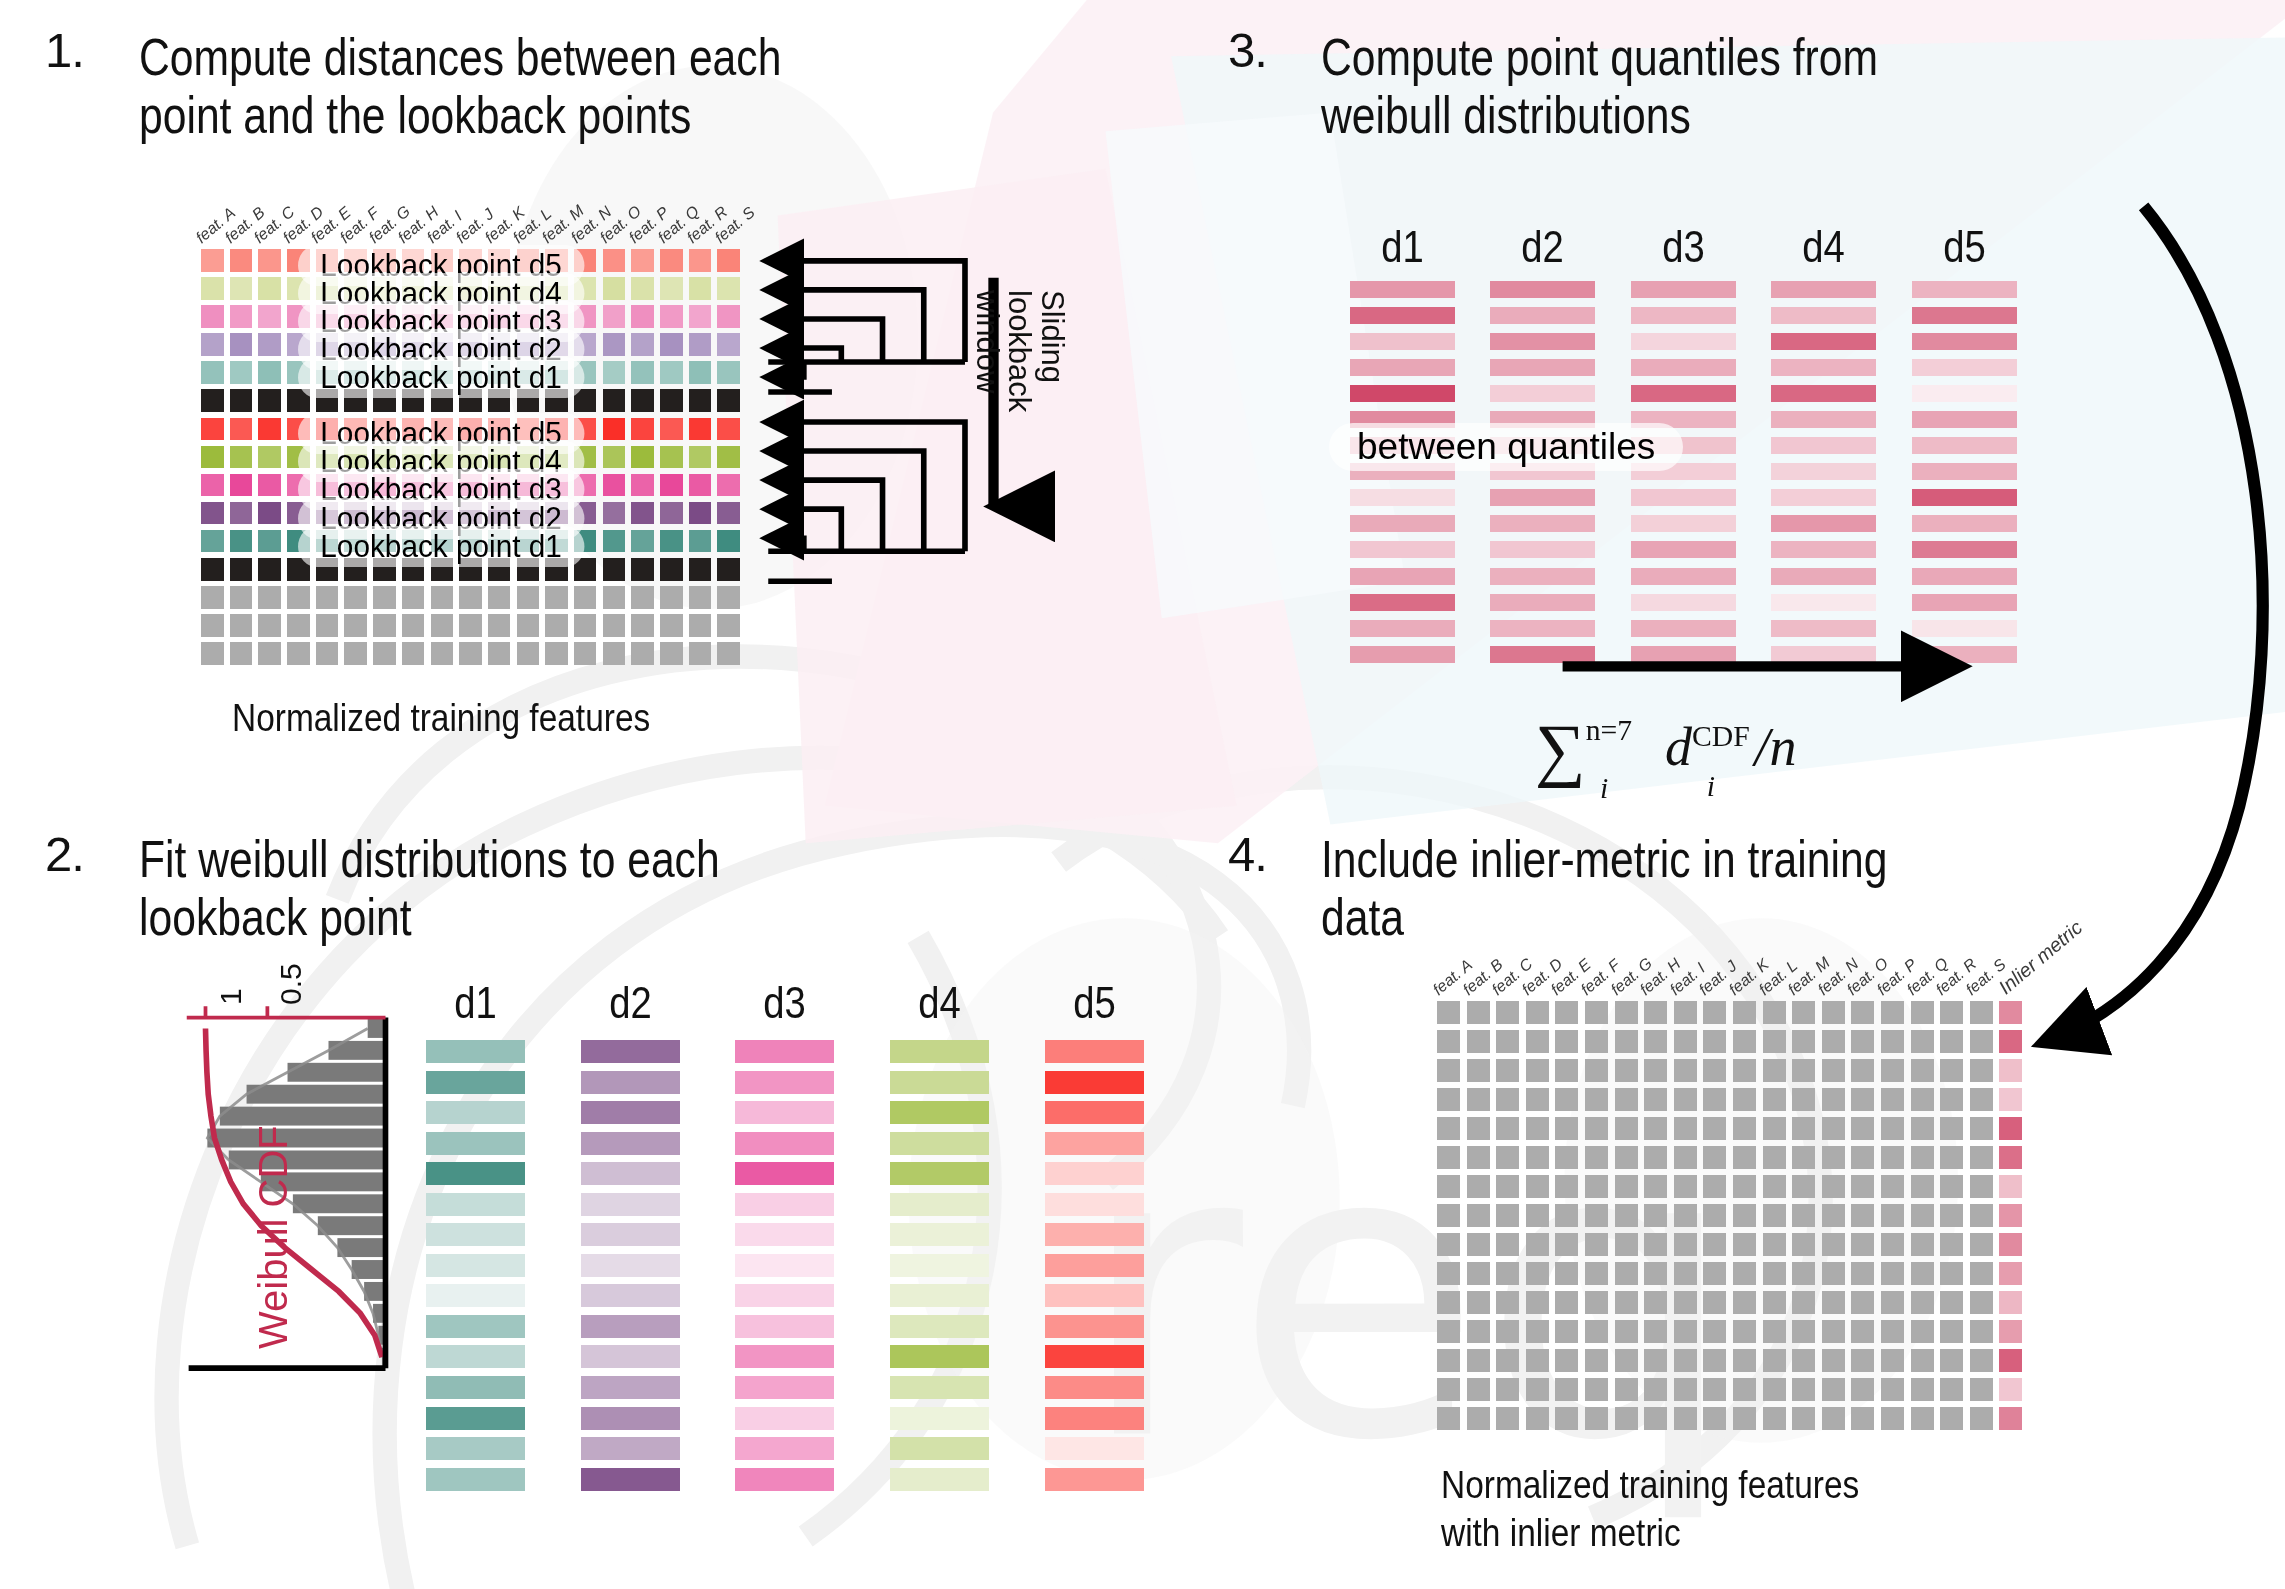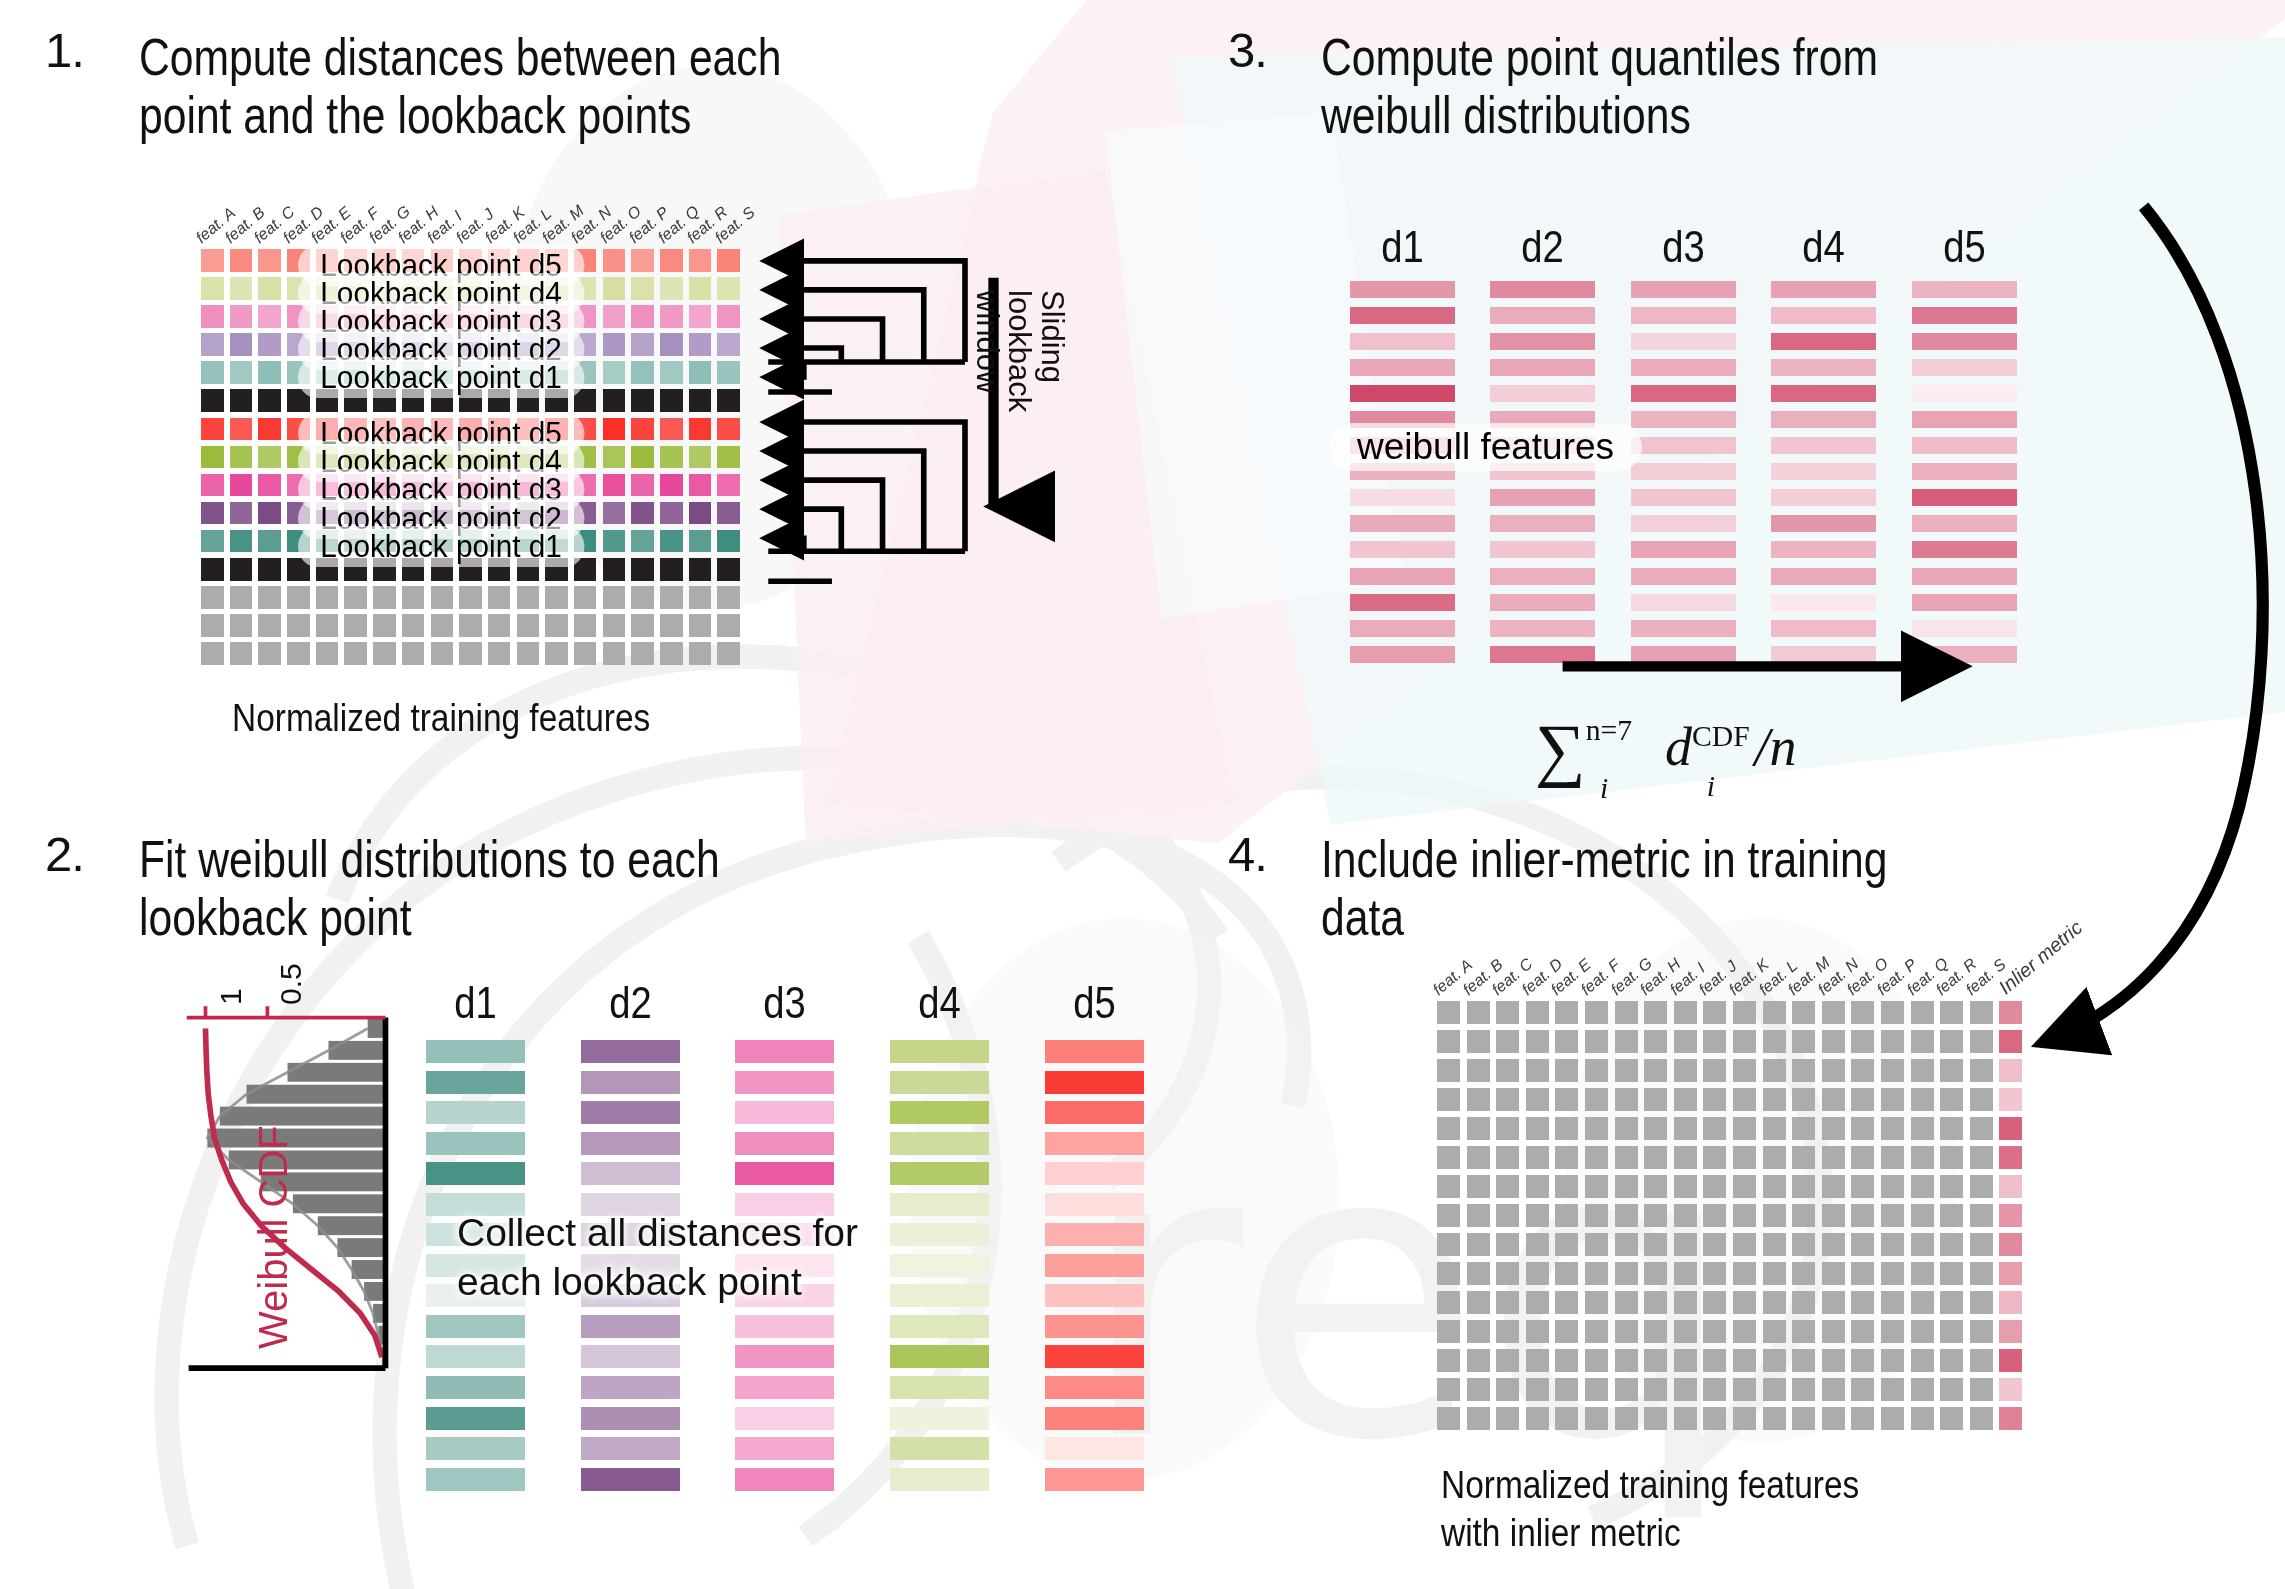--- a/index.html
+++ b/index.html
@@ -628,22 +628,20 @@
         <div class="bar" style="top: 244px; height: 23px; width: 99px; background: rgb(254, 193, 191);"></div>
         <div class="bar" style="top: 275px; height: 23px; width: 99px; background: rgb(252, 147, 143);"></div>
         <div class="bar" style="top: 305px; height: 23px; width: 99px; background: rgb(251, 68, 62);"></div>
         <div class="bar" style="top: 336px; height: 23px; width: 99px; background: rgb(252, 139, 135);"></div>
         <div class="bar" style="top: 367px; height: 23px; width: 99px; background: rgb(252, 130, 126);"></div>
         <div class="bar" style="top: 397px; height: 23px; width: 99px; background: rgb(254, 230, 229);"></div>
         <div class="bar" style="top: 428px; height: 23px; width: 99px; background: rgb(253, 151, 148);"></div>
       </div>
     </div>
 
-  <div class="freetext" style="left: 457px; top: 403px;">Collect all distances for
-each lookback point</div>
 </div>
 
 <div class="panel" style="left:1209px;top:0;width:1077px;height:783px;">
   <div class="step-num" style="left:19px;top:26px;">3.</div>
   <div class="step-title" style="left:112px;top:28px;width:1059px;">Compute point quantiles from
 weibull distributions</div>
 
   <div id="p3heads">
       <div class="colhead" style="left: 141px; top: 221px; width: 105px;">d1</div>
       <div class="colhead" style="left: 281px; top: 221px; width: 105px;">d2</div>
@@ -748,21 +746,21 @@
       </marker>
     </defs>
     <path d="M6 26 L430 26" stroke="#000" stroke-width="11" fill="none" marker-end="url(#ah3)"></path>
   </svg>
   <div class="formula" style="left:326px;top:701px;">
     <span class="sum">∑</span><span style="display:inline-block;position:relative;top:-5.6px;"><span class="up">n=7</span></span><span style="display:inline-block;position:relative;left:-32px;top:20.6px;"><span class="dn">i</span></span>
     <span style="margin-left:11.2px;">d</span><span style="display:inline-block;"><span class="up">CDF</span></span><span style="display:inline-block;position:relative;left:-43px;top:19px;"><span class="dn">i</span></span>
     <span style="margin-left:-17px;">/n</span>
   </div>
 
-  <div class="pill2" style="left:120px;top:423px;">weibull features</div>
+  <div class="pill2" style="left:120px;top:423px;">between quantiles</div>
 </div>
 
 <div class="panel" style="left:1209px;top:806px;width:1077px;height:783px;">
   <div class="step-num" style="left:19px;top:24px;">4.</div>
   <div class="step-title" style="left:112px;top:24px;width:1059px;">Include inlier-metric in training
 data</div>
 
   <div class="featrow" id="p4feat" style="left:232px;top:139px;width:600px;">
       <div class="featlab" style="left: 0px;">feat. A</div>
       <div class="featlab" style="left: 30px;">feat. B</div>

